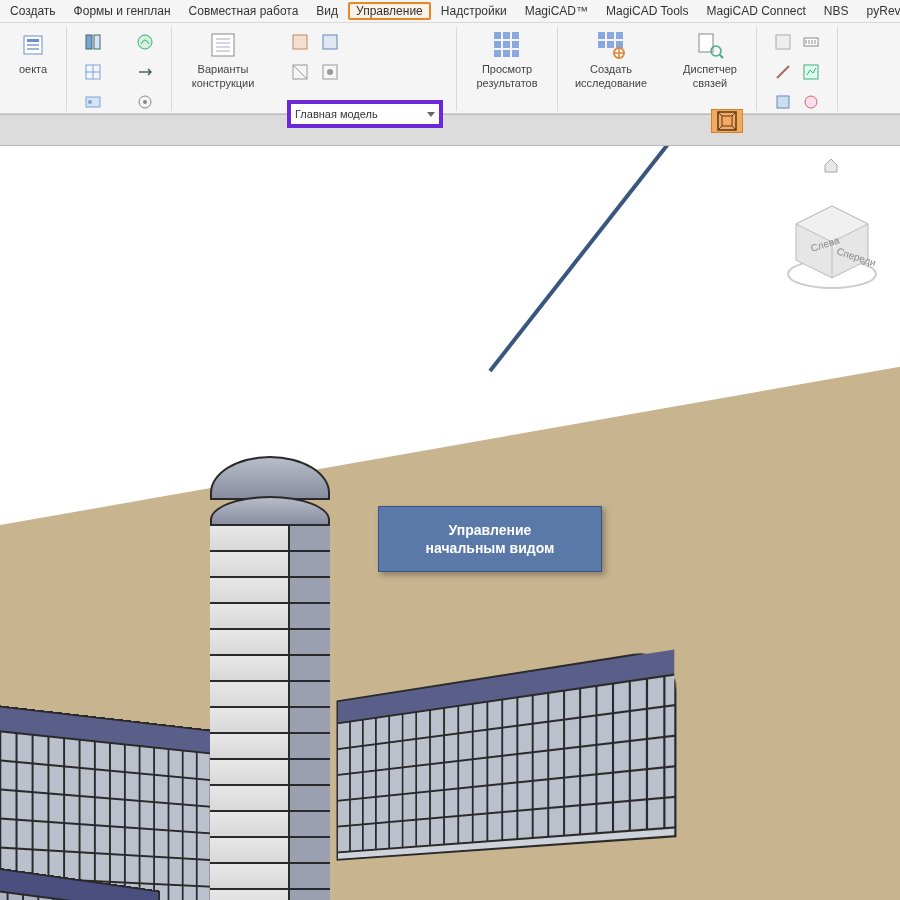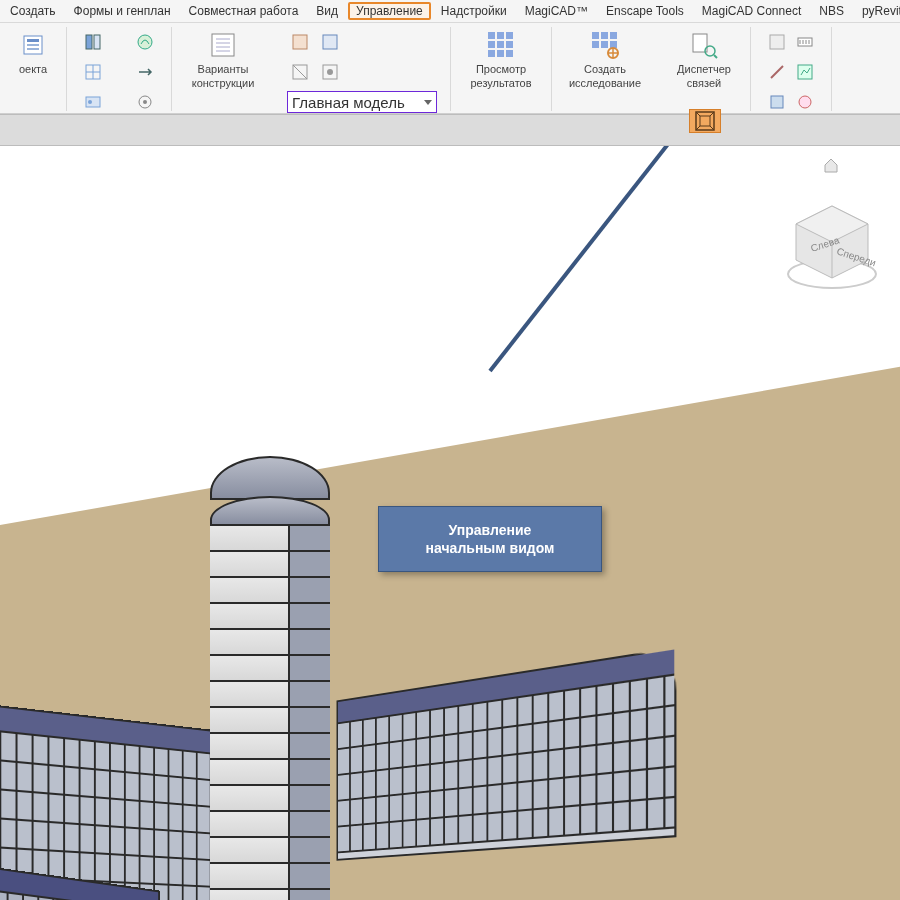--- a/index.html
+++ b/index.html
@@ -7,21 +7,21 @@
 .menubar .item{padding:2px 8px;white-space:nowrap;cursor:default}
 .menubar .item.active{border:2px solid #e8872a;border-radius:2px;background:#fcf2e8;padding:0 6px}
 .ribbon{display:flex;align-items:flex-start;height:86px;background:#f5f5f5;border-bottom:1px solid #cfcfcf;padding-top:4px}
 .rgroup{display:flex;flex-direction:column;align-items:center;justify-content:flex-start;height:84px;border-right:1px solid #d9d9d9;padding:0 13px;position:relative}
 .rgroup.no-sep{border-right:none}
 .big-btn{display:flex;flex-direction:column;align-items:center;justify-content:flex-start;width:70px;padding-top:2px;cursor:default}
 .big-btn .ic{width:32px;height:32px;display:flex;align-items:center;justify-content:center}
 .big-btn .lbl{text-align:center;font-size:11px;line-height:12px;margin-top:2px;color:#444}
 .mini-col{display:flex;flex-direction:column;gap:4px;padding-top:2px}
 .mini{width:24px;height:24px;display:flex;align-items:center;justify-content:center;border:1px solid transparent}
-.select{width:140px;height:20px;border:1px solid #6d28d9;background:#fff;display:flex;align-items:center;justify-content:space-between;padding:0 4px;font-size:15px;margin-top:2px}
+.select{width:140px;height:20px;border:4px solid #6d28d9;background:#fff;display:flex;align-items:center;justify-content:space-between;padding:0 4px;font-size:11px;margin-top:11px}
 .select .arrow{border-left:4px solid transparent;border-right:4px solid transparent;border-top:5px solid #666}
 .highlight-btn{width:30px;height:30px;background:#f3a95f;border:1px solid #d67f2a;display:flex;align-items:center;justify-content:center;margin-top:20px;margin-left:2px}
 .ribbon-gap{height:30px;background:#dcdcdc;border-top:1px solid #bcbcbc;border-bottom:1px solid #bcbcbc}
 .viewport{position:relative;width:900px;height:762px;background:#fff;overflow:hidden}
 .ground{position:absolute;left:-80px;top:300px;width:1060px;height:560px;background:#c8b48f;transform:skewY(-9deg) rotate(-1deg)}
 .building{position:absolute;left:-30px;top:330px;width:760px;height:520px}
 .tower{position:absolute;left:240px;top:-20px;width:120px;height:470px}
 .tower .floor{height:24px;border-bottom:2px solid #2a2a2a;background:linear-gradient(#e8e8e8,#d8d8d8);position:relative}
 .tower .floor::after{content:"";position:absolute;right:0;top:0;width:40px;height:100%;background:#9aa0b0;border-left:2px solid #2a2a2a}
 .tower .roof{height:40px;background:linear-gradient(#b8bcc8,#888ea0);border-radius:60% 60% 0 0/100% 100% 0 0;border:2px solid #2a2a2a}
@@ -43,21 +43,21 @@
 <body>
 
 <div class="menubar">
   <div class="item">Создать</div>
   <div class="item">Формы и генплан</div>
   <div class="item">Совместная работа</div>
   <div class="item">Вид</div>
   <div class="item active">Управление</div>
   <div class="item">Надстройки</div>
   <div class="item">MagiCAD™</div>
-  <div class="item">Enscape Tools</div>
+  <div class="item">MagiCAD Tools</div>
   <div class="item">MagiCAD Connect</div>
   <div class="item">NBS</div>
   <div class="item">pyRevit</div>
 </div>
 
 <div class="ribbon">
 
   <div class="rgroup" style="width:40px">
     <div class="big-btn" style="width:36px">
       <span class="ic">
@@ -202,21 +202,21 @@
             <rect x="21" y="12" width="7" height="7" fill="#8aa8e0"></rect>
             <circle cx="24" cy="24" r="5" fill="none" stroke="#d88a3a" stroke-width="2"></circle>
             <path d="M24 19 v10 M19 24 h10" stroke="#d88a3a" stroke-width="1.5"></path>
           </svg>
       </span>
       <span class="lbl">Создать</span>
       <span class="lbl">исследование</span>
     </div>
   </div>
 
-  <div class="rgroup" style="display:flex;flex-direction:column;align-items:center">
+  <div class="rgroup" style="display:flex;flex-direction:column;align-items:flex-end">
     <div class="big-btn" style="width:66px">
       <span class="ic">
         <svg width="30" height="30">
             <rect x="4" y="4" width="14" height="18" fill="#fff" stroke="#888"></rect>
             <circle cx="21" cy="21" r="5" fill="none" stroke="#4a8" stroke-width="1.5"></circle>
             <line x1="25" y1="25" x2="28" y2="28" stroke="#4a8" stroke-width="2"></line>
           </svg>
       </span>
       <span class="lbl">Диспетчер</span>
       <span class="lbl">связей</span>

